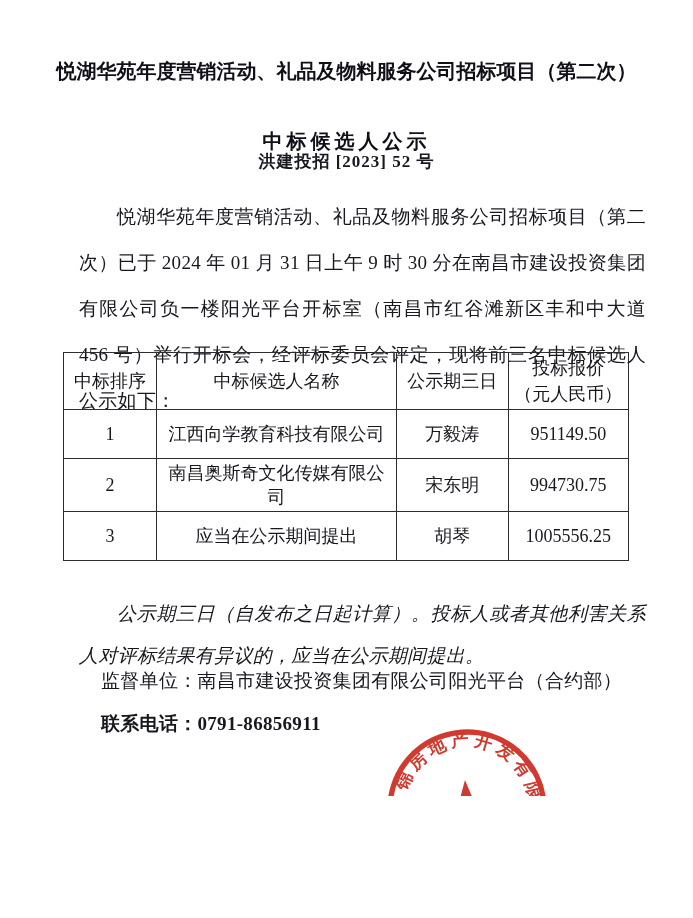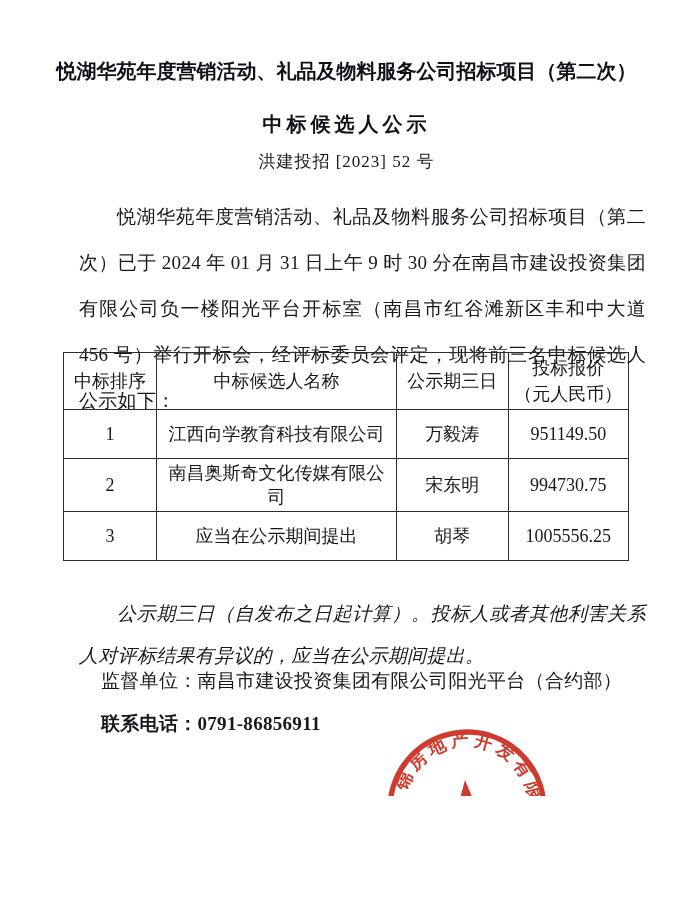--- a/index.html
+++ b/index.html
@@ -12,25 +12,25 @@
     color:#17171f;
   }
   .title-block {
     position:absolute; top:58px; left:0; right:0;
     text-align:center;
     font-family:"Liberation Sans","DejaVu Sans",sans-serif;
     font-weight:700;
     font-size:20px;
     color:#101018;
   }
-  .title-line2 { margin-top:26px; letter-spacing:4px; }
+  .title-line2 { margin-top:43px; letter-spacing:4px; }
   .doc-number {
     position:absolute; top:150px; left:0; right:0;
     text-align:center;
-    font-size:17px; font-weight:400;
+    font-size:17px; font-weight:700;
     letter-spacing:1px;
   }
   .para {
     position:absolute; left:63px; width:567px;
     margin:16px;
     font-size:19px;
     text-align:justify;
     text-indent:2em;
     letter-spacing:0.3px;
   }

